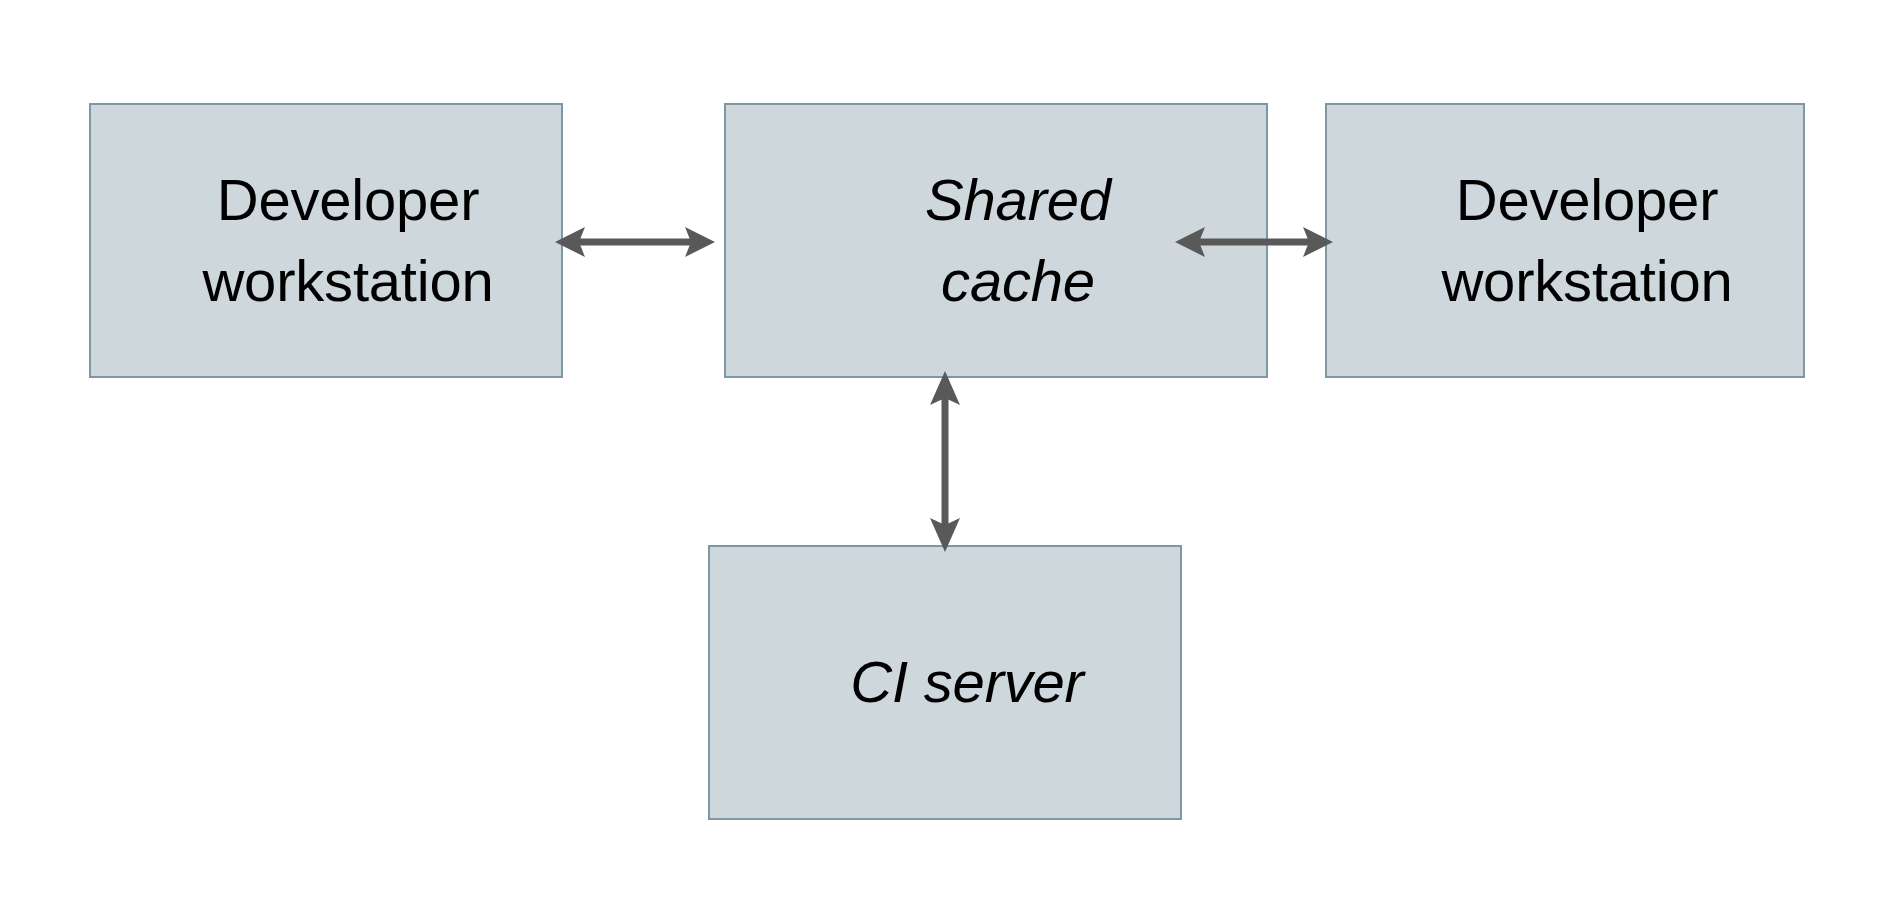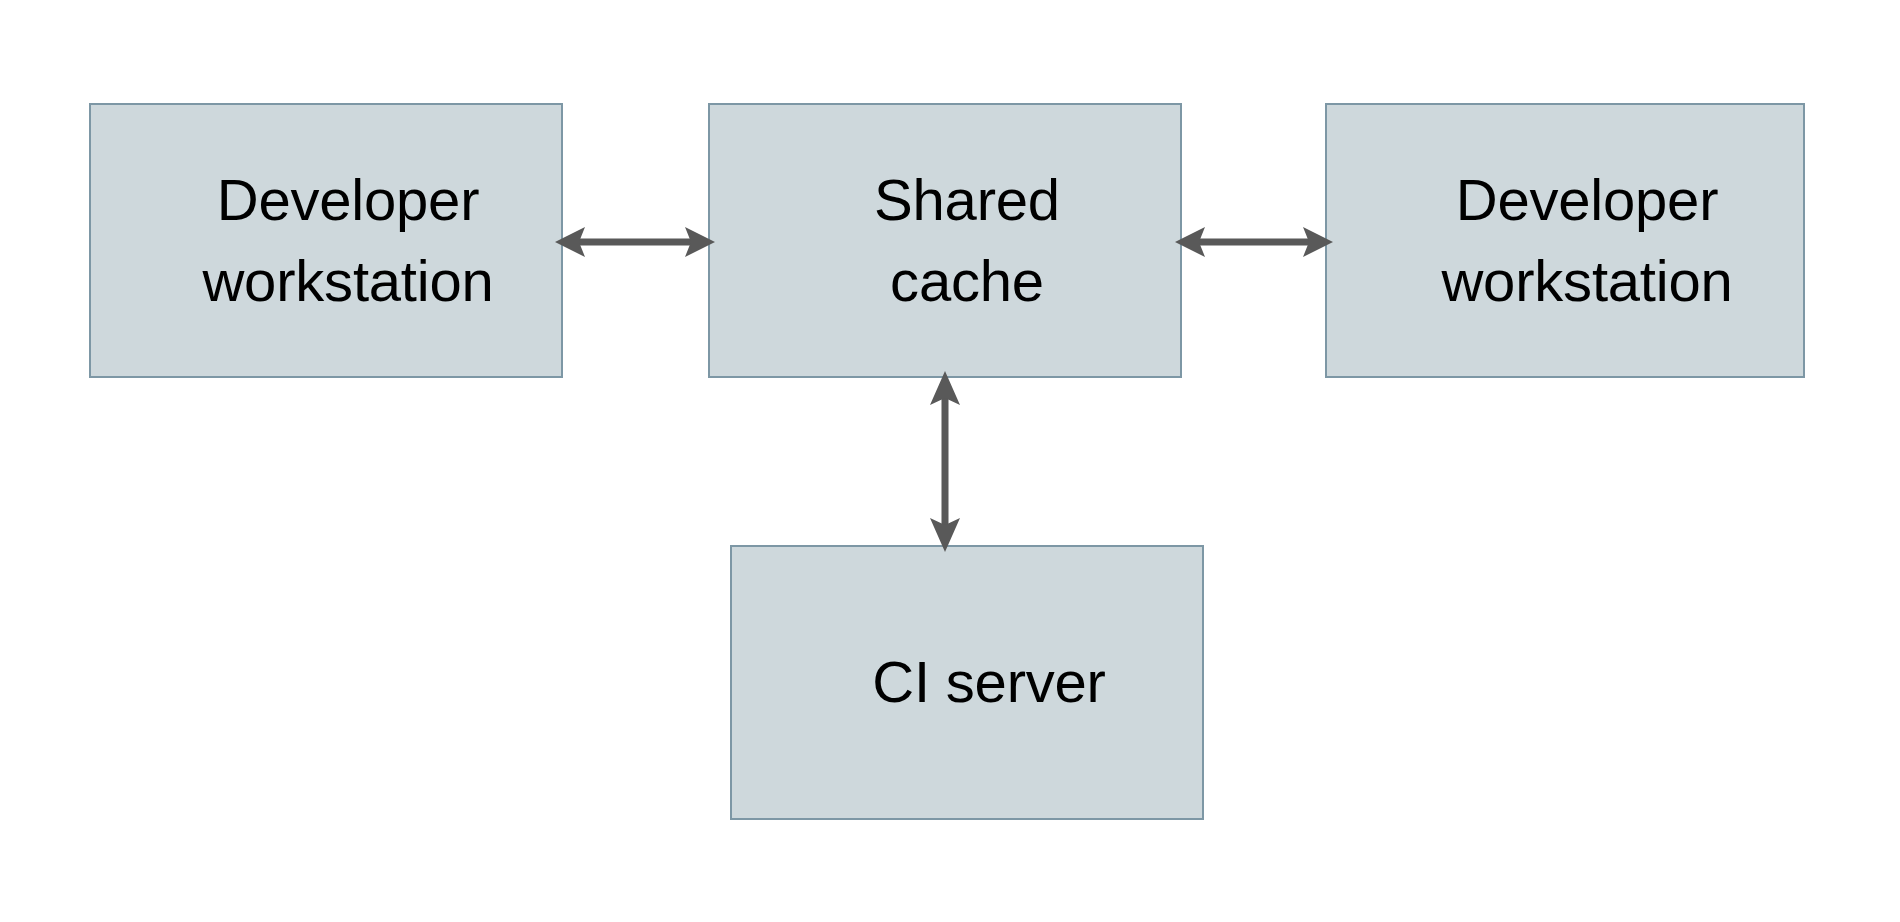--- a/index.html
+++ b/index.html
@@ -32,23 +32,23 @@
     font-family: "Liberation Sans", sans-serif;
     font-size: 58px;
     line-height: 1.38;
     color: #000000;
     letter-spacing: -0.2px;
     white-space: pre-line;
     padding: 0 6px;
   }
   
   #node-dev-left   { left: 89px;   top: 103px; width: 474px; height: 275px; }
-  #node-shared     { left: 708px;  top: 103px; width: 474px; height: 275px; }
+  #node-shared     { left: 724px;  top: 103px; width: 544px; height: 275px; font-style: italic; }
   #node-dev-right  { left: 1325px; top: 103px; width: 480px; height: 275px; }
-  #node-ci         { left: 730px;  top: 545px; width: 474px; height: 275px; }
+  #node-ci         { left: 708px;  top: 545px; width: 474px; height: 275px; font-style: italic; }
 
   .edge {
     position: absolute;
   }
   #edge-left-shared  { left: 555px;  top: 212px; width: 160px; height: 60px; }
   #edge-shared-right { left: 1175px; top: 212px; width: 158px; height: 60px; }
   #edge-shared-ci    { left: 915px;  top: 371px; width: 60px;  height: 181px; }
   .edge svg { display: block; width: 100%; height: 100%; overflow: visible; }
 </style>
 </head>

